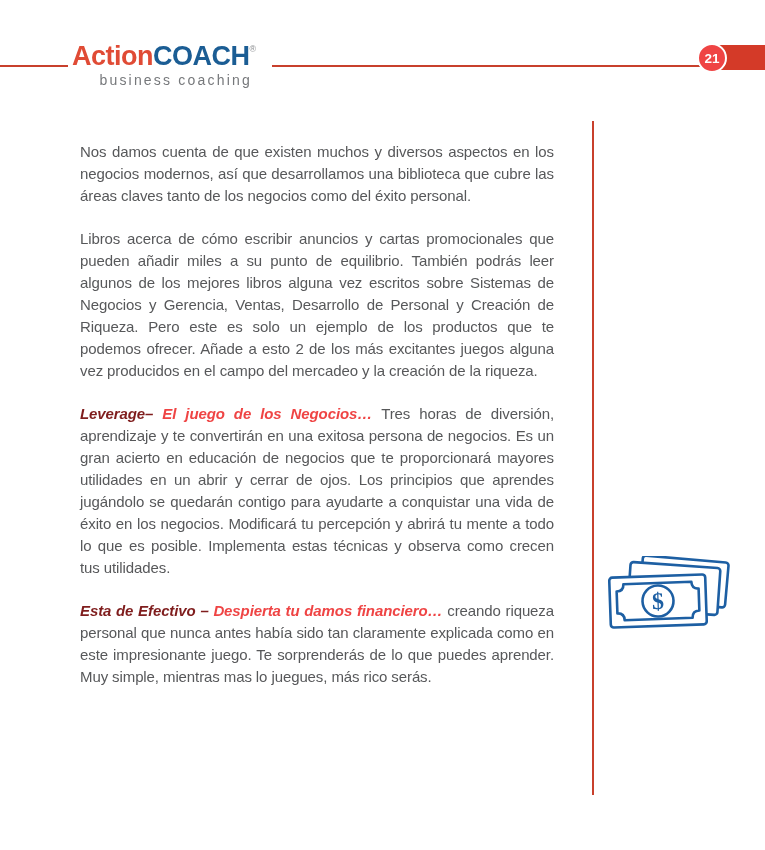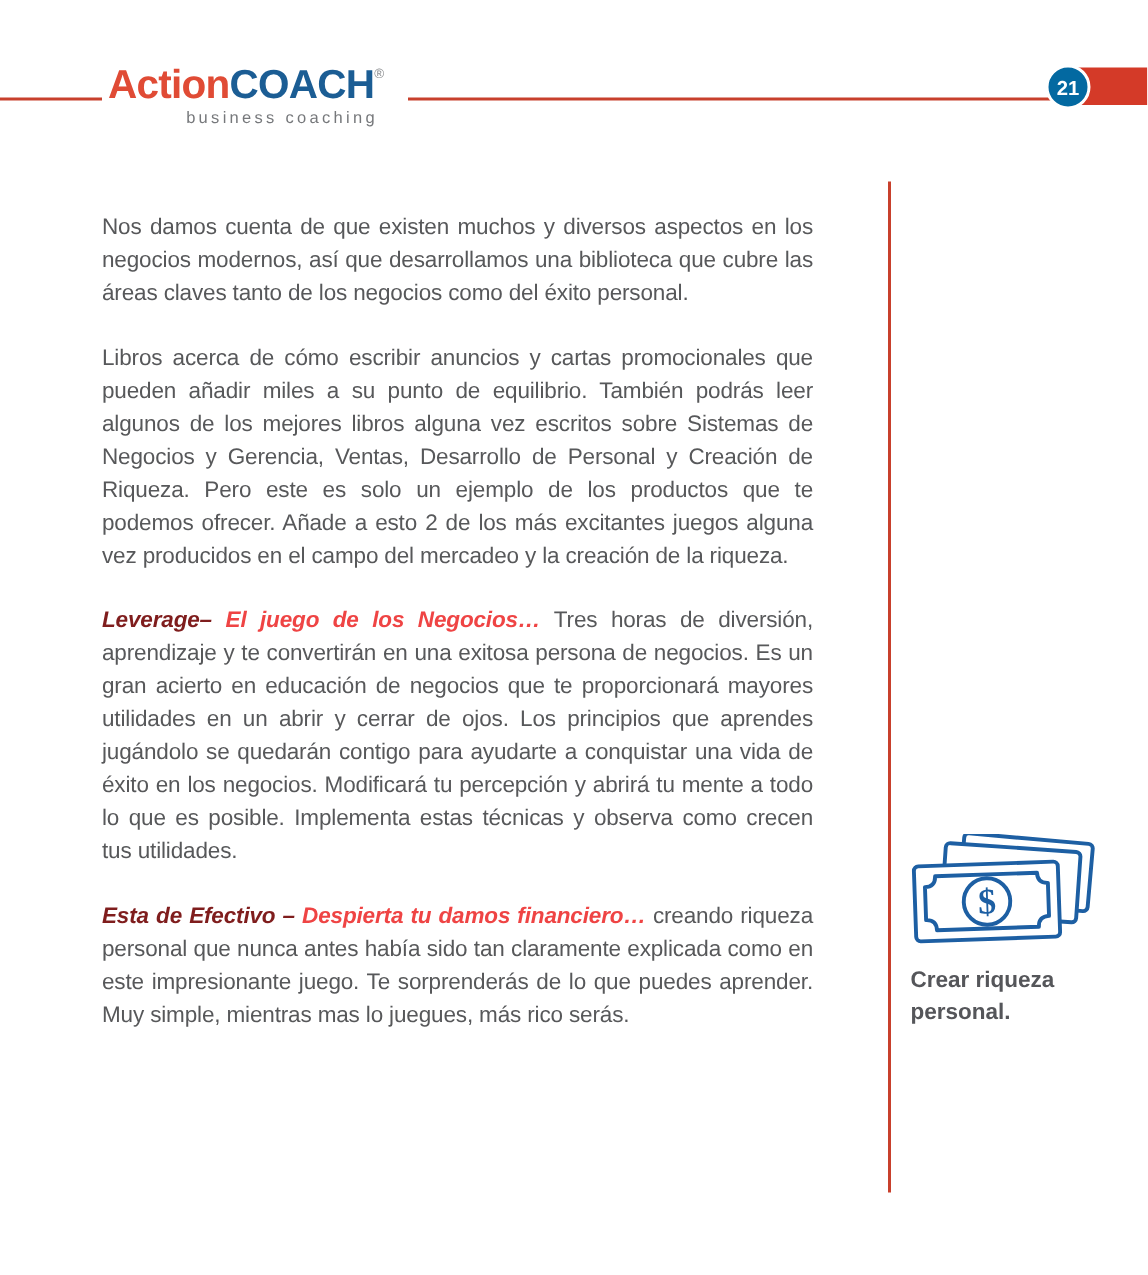--- a/index.html
+++ b/index.html
@@ -9,29 +9,29 @@
   }
   
   .hline{position:absolute;height:2px;background:#c8402c;}
   #hline-left{left:0;top:65px;width:68px;}
   #hline-right{left:272px;top:65px;width:430px;}
   #logo{position:absolute;left:72px;top:42px;width:182px;}
   #logo-row{white-space:nowrap;line-height:28px;}
   .logo-red{color:#e04b35;font-weight:bold;font-size:27px;letter-spacing:-0.5px;}
   .logo-blue{color:#1b5d94;font-weight:bold;font-size:27px;letter-spacing:-0.5px;}
   .logo-reg{color:#8a8c8f;font-size:9px;vertical-align:top;line-height:14px;}
-  #logo-tagline{color:#76787b;font-size:11px;letter-spacing:2.2px;text-align:right;margin-top:-2px;padding-right:2px;}
+  #logo-tagline{color:#76787b;font-size:14px;letter-spacing:2.2px;text-align:right;margin-top:-2px;padding-right:2px;}
   #page-badge-block{position:absolute;left:712px;top:45px;width:53px;height:25px;background:#d43a28;}
   #page-badge-circle{
     position:absolute;left:697px;top:43px;width:26px;height:26px;border-radius:50%;
-    background:#0369a1;border:2px solid #ffffff;color:#ffffff;font-weight:bold;font-size:13.5px;
+    background:#ef4444;border:2px solid #ffffff;color:#ffffff;font-weight:bold;font-size:13.5px;
     display:flex;align-items:center;justify-content:center;z-index:2;
   }
   
-  #body-col{position:absolute;left:68px;top:141px;width:474px;}
+  #body-col{position:absolute;left:80px;top:141px;width:474px;}
   #body-col p{
     margin:0 0 21px 0;font-size:15px;line-height:22px;color:#57585a;
     text-align:justify;letter-spacing:-0.1px;
   }
   .lead-dark{color:#7f1d1d;font-weight:bold;font-style:italic;}
   .lead-bright{color:#ef4444;font-weight:bold;font-style:italic;}
   
   #vline{position:absolute;left:592px;top:121px;width:2px;height:674px;background:#c8402c;}
   #sidebar{position:absolute;left:607px;top:556px;width:128px;}
   #money-icon{display:block;}
@@ -76,16 +76,15 @@
         <g transform="rotate(-2 51 45)">
           <rect x="3" y="20" width="96" height="50" rx="3"></rect>
           <path d="M 17 27 L 85 27 Q 85 34 92 34 L 92 56 Q 85 56 85 63 L 17 63 Q 17 56 10 56 L 10 34 Q 17 34 17 27 Z"></path>
           <circle cx="51" cy="45" r="15.5"></circle>
         </g>
       </g>
       <g transform="rotate(-2 51 45)">
         <text x="51" y="53" text-anchor="middle" font-family="Liberation Serif, serif" font-size="24" font-weight="bold" fill="#1d5fa3">$</text>
       </g>
     </svg>
-    <div id="sidebar-caption">Crear riqueza personal.</div>
   </div>
 
 </div>
 
 </body></html>

